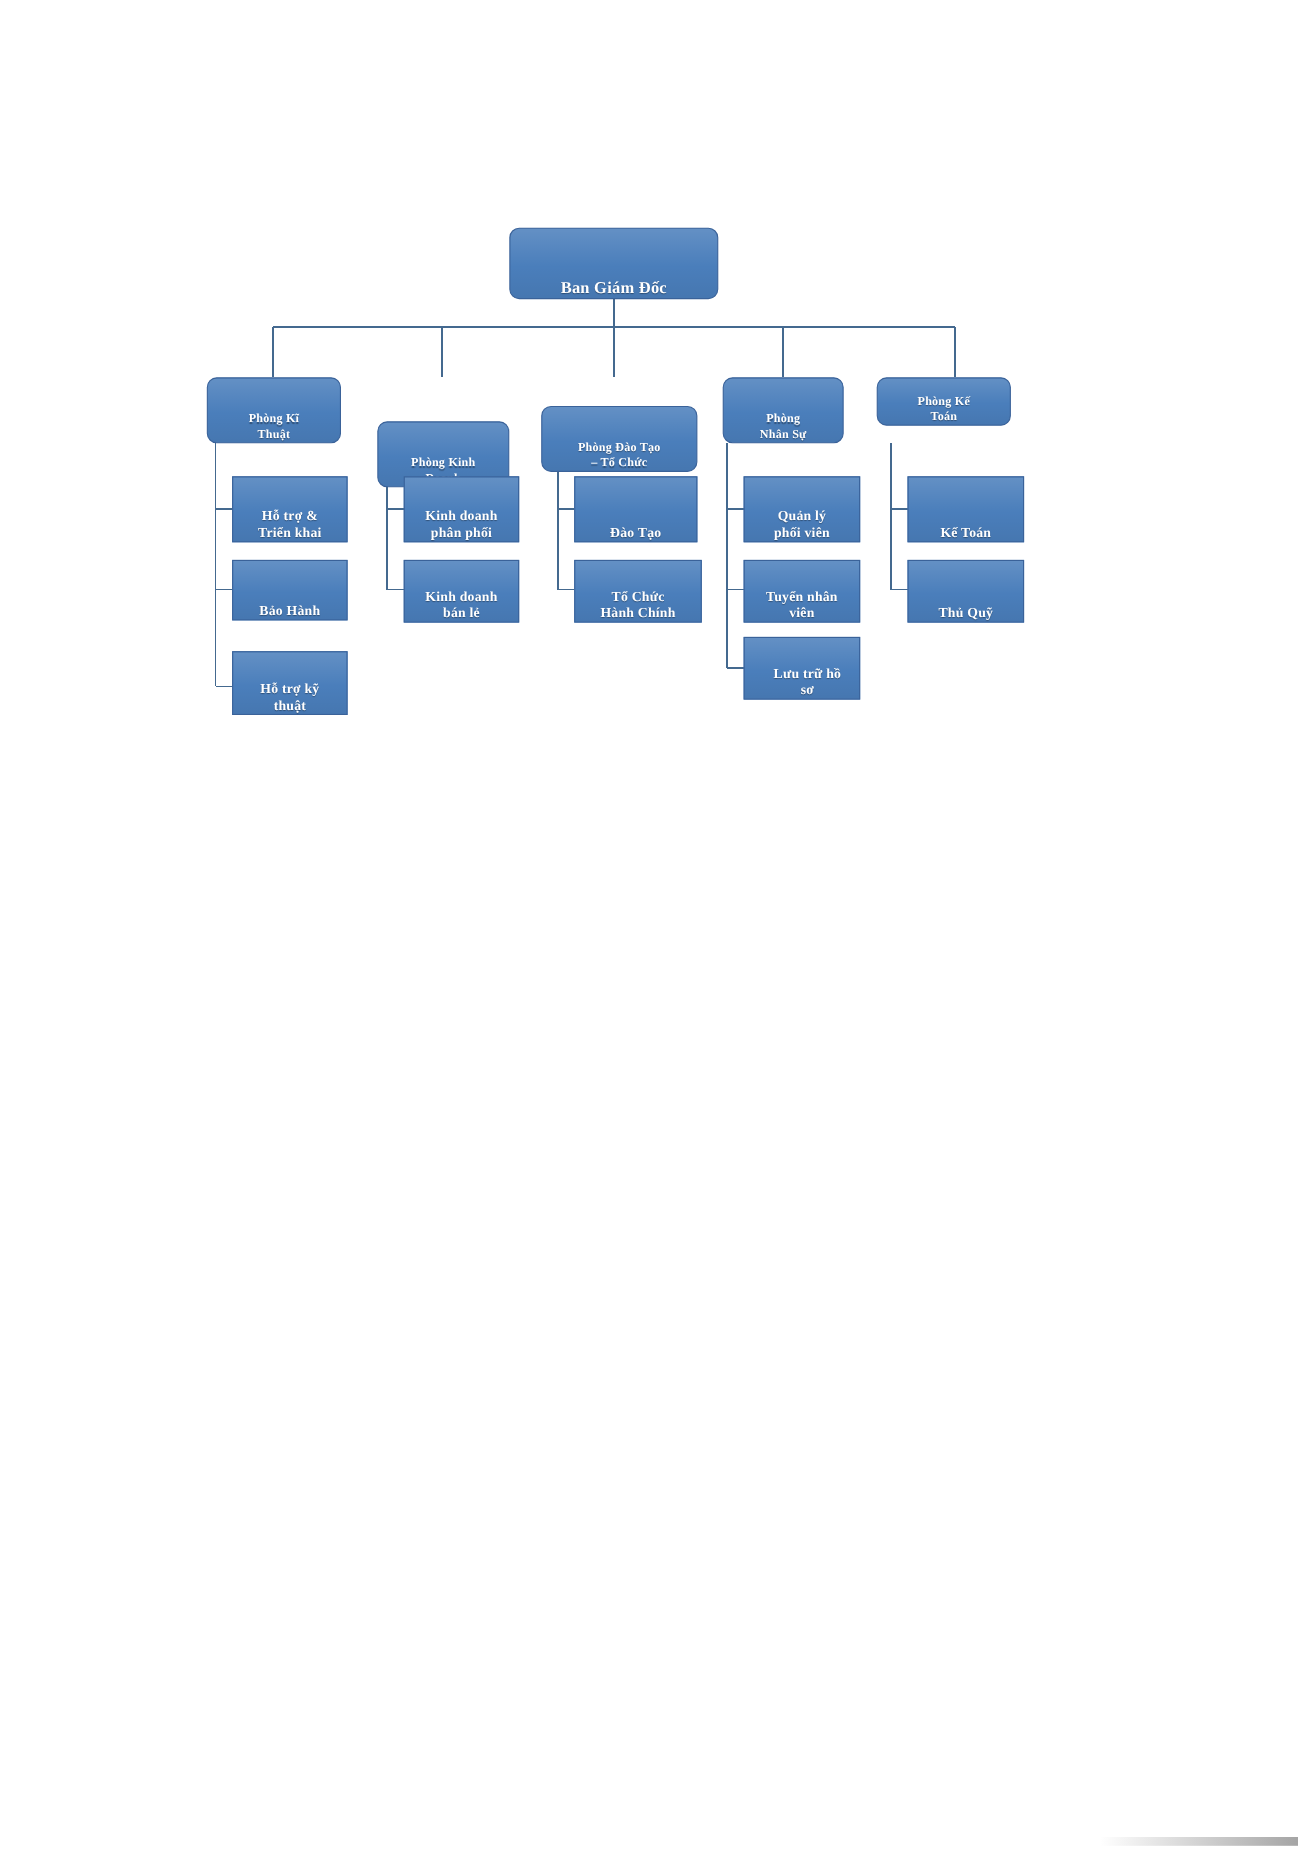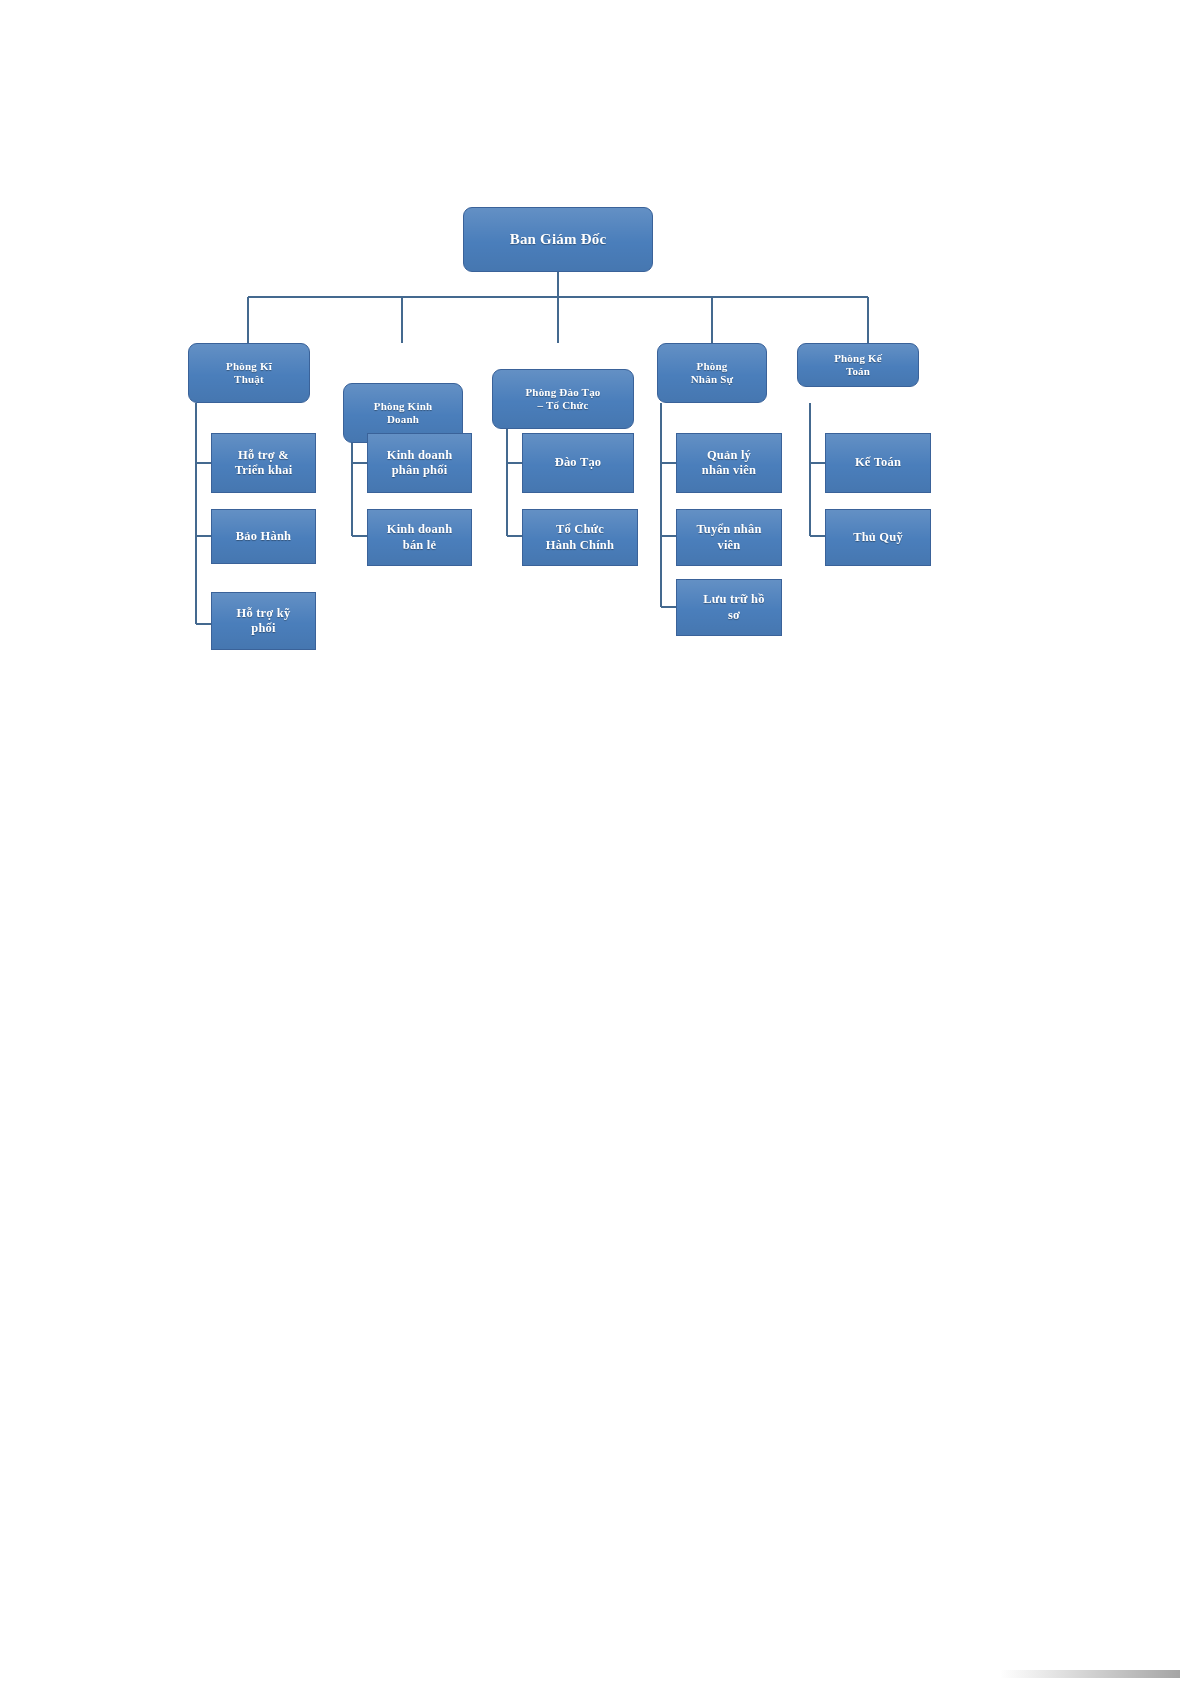--- a/index.html
+++ b/index.html
@@ -50,21 +50,21 @@
   }
 
   .node {
     position: absolute;
     box-sizing: border-box;
     background: #4a7ebb;
     border: 1px solid #3a6299;
     color: #ffffff;
     font-weight: bold;
     display: flex;
-    align-items: center;
+    align-items: flex-end;
     justify-content: center;
     text-align: center;
     line-height: 1.22;
     letter-spacing: 0.2px;
     text-shadow: 0 1px 1px rgba(0,0,0,0.35);
     background-image: linear-gradient(180deg, rgba(255,255,255,0.14), rgba(255,255,255,0.0) 55%, rgba(0,0,0,0.06));
   }
 
   .node.rounded {
     border-radius: 9px;
@@ -166,21 +166,21 @@
       <span class="node-label">Hỗ trợ &amp;
 Triển khai</span>
     </div>
 
     <div class="node level-unit" style="left:211px; top:509px; width:105px; height:55px;">
       <span class="node-label">Bảo Hành</span>
     </div>
 
     <div class="node level-unit" style="left:211px; top:592px; width:105px; height:58px;">
       <span class="node-label">Hỗ trợ kỹ
-phối</span>
+thuật</span>
     </div>
 
     <div class="node level-unit" style="left:367px; top:433px; width:105px; height:60px;">
       <span class="node-label">Kinh doanh
 phân phối</span>
     </div>
 
     <div class="node level-unit" style="left:367px; top:509px; width:105px; height:57px;">
       <span class="node-label">Kinh doanh
 bán lẻ</span>
@@ -190,21 +190,21 @@
       <span class="node-label">Đào Tạo</span>
     </div>
 
     <div class="node level-unit" style="left:522px; top:509px; width:116px; height:57px;">
       <span class="node-label">Tổ Chức
 Hành Chính</span>
     </div>
 
     <div class="node level-unit" style="left:676px; top:433px; width:106px; height:60px;">
       <span class="node-label">Quản lý
-nhân viên</span>
+phối viên</span>
     </div>
 
     <div class="node level-unit" style="left:676px; top:509px; width:106px; height:57px;">
       <span class="node-label">Tuyển nhân
 viên</span>
     </div>
 
     <div class="node level-unit" style="left:676px; top:579px; width:106px; height:57px;padding-left:10px;">
       <span class="node-label">Lưu trữ hồ
 sơ</span>

